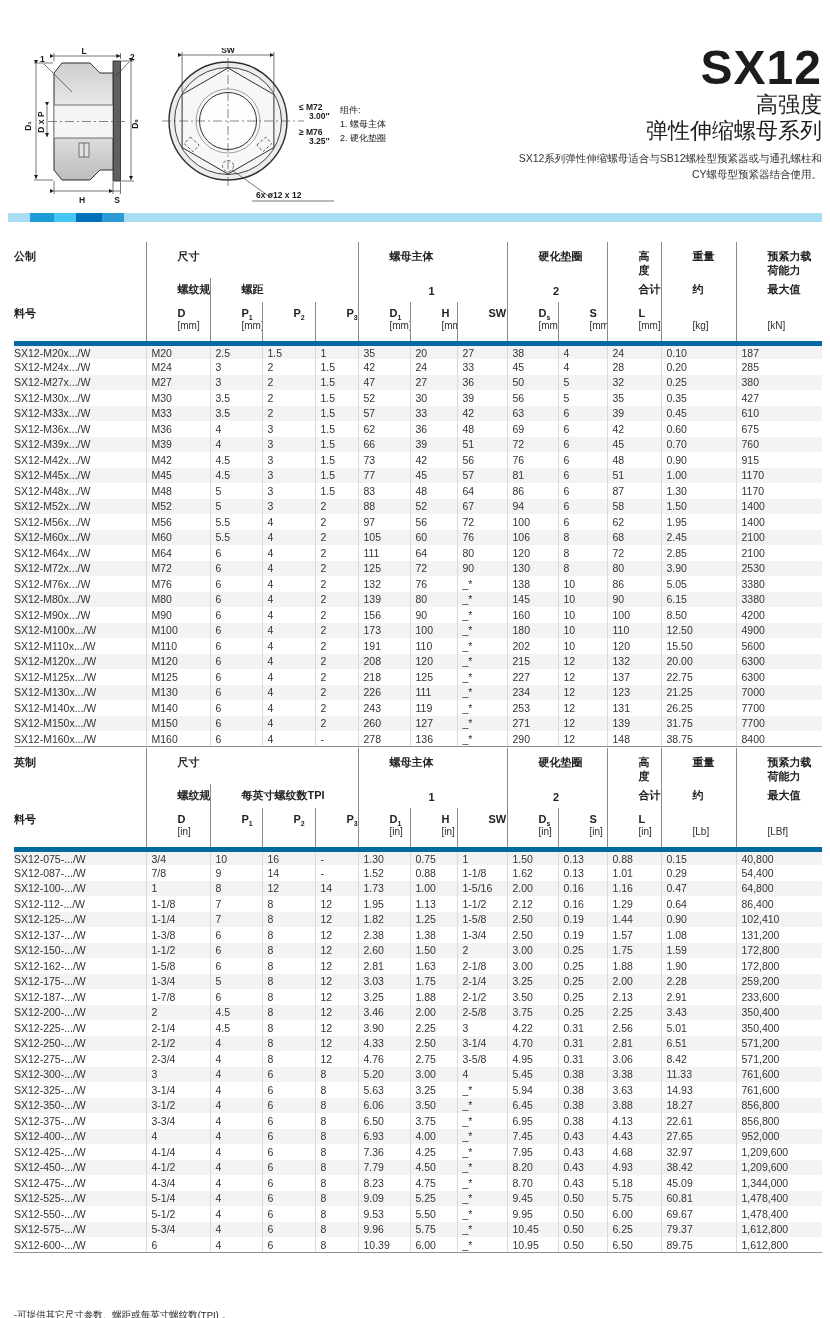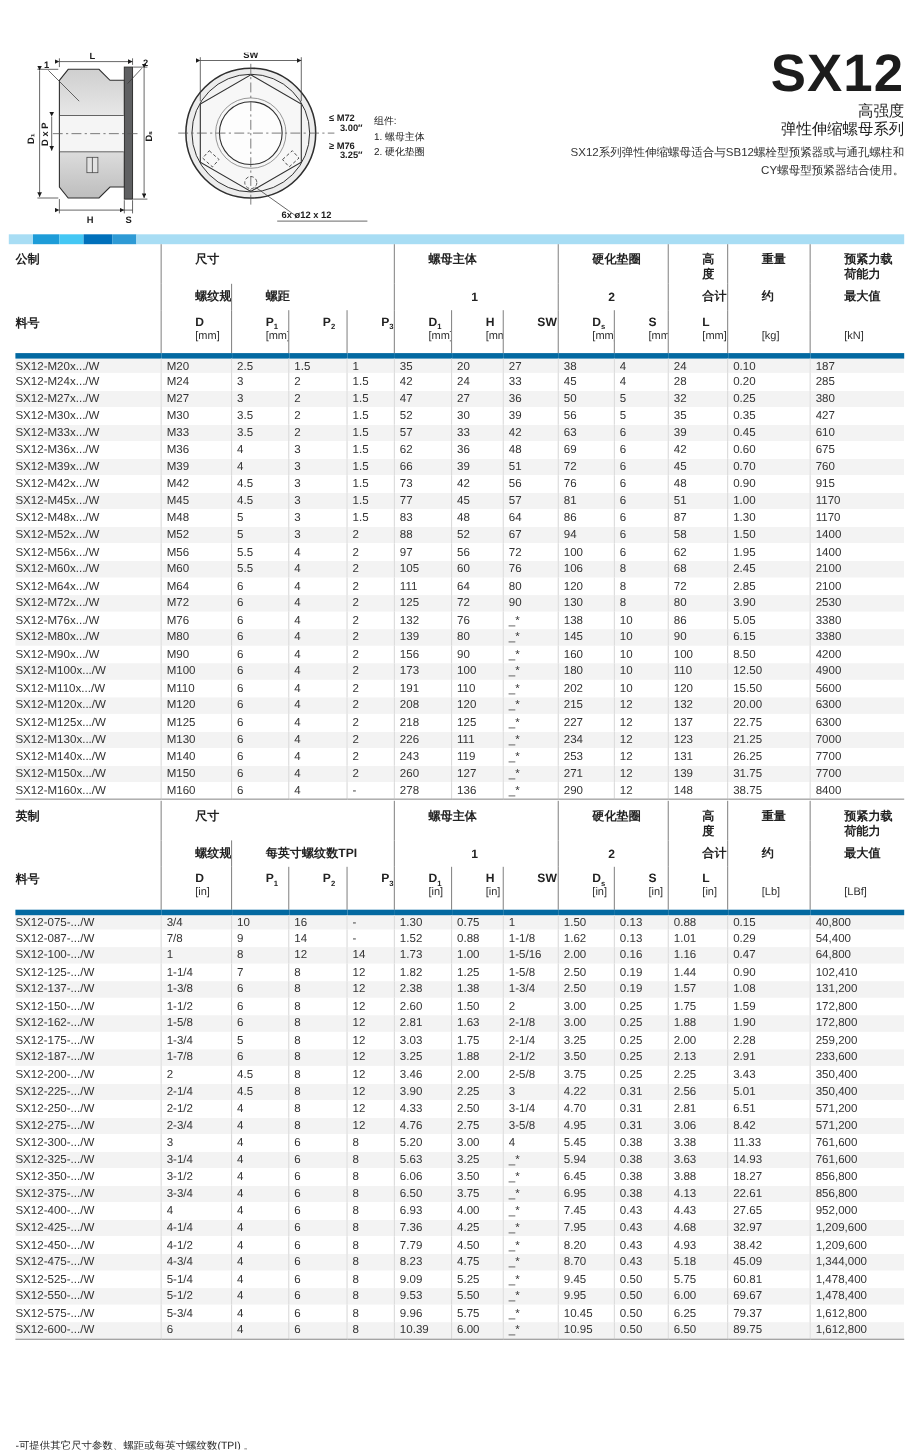--- a/index.html
+++ b/index.html
@@ -2,39 +2,39 @@
 <html><head>
 <meta charset="utf-8">
 <style>
   html,body{margin:0;padding:0;background:#fff;}
   body{font-family:"Liberation Sans","DejaVu Sans",sans-serif;color:#222;}
   #page{position:relative;width:830px;height:1318px;background:#fff;overflow:hidden;}
 
   
   #title-block{position:absolute;top:44px;right:8px;text-align:right;}
   #series-name{font-size:48px;font-weight:700;line-height:1.0;color:#1c1c1c;letter-spacing:1px;}
-  .subtitle{font-size:14px;font-weight:400;color:#1c1c1c;line-height:1.18;}
+  .subtitle{font-size:22px;font-weight:400;color:#1c1c1c;line-height:1.18;}
   #title-desc{margin-top:7px;font-size:10.5px;color:#333;line-height:1.5;}
 
   
   #drawing-wrap{position:absolute;top:48px;left:12px;width:400px;height:164px;}
   #legend{position:absolute;top:104px;left:340px;font-size:9px;line-height:1.55;color:#222;}
   svg text{font-family:"Liberation Sans","DejaVu Sans",sans-serif;}
   .dimtxt{font-size:8.5px;font-weight:bold;fill:#1c1c1c;}
   .notetxt{font-size:8.5px;font-weight:bold;fill:#1c1c1c;}
   .thin{stroke:#3a3a3a;stroke-width:0.7;fill:none;}
   .cline{stroke:#555;stroke-width:0.7;stroke-dasharray:9 3 2 3;fill:none;}
   .dash{stroke:#444;stroke-width:0.8;stroke-dasharray:3 2;fill:none;}
 
   
   #accent-bar{position:absolute;top:213px;left:8px;width:814px;height:9px;display:flex;}
   #accent-bar div{height:100%;}
 
   
-  .sheet{position:absolute;left:14px;width:808px;}
+  .sheet{position:absolute;left:14px;width:808px;margin-top:20px;}
   #metric-table{top:222px;}
   #imperial-table{top:728px;}
   table{border-collapse:collapse;table-layout:fixed;width:808px;}
   th,td{padding:0 2px 0 5px;overflow:hidden;white-space:nowrap;}
   th{text-align:left;font-weight:bold;padding-left:31px;}
   thead tr.gr{height:26px;}
   thead tr.sr{height:24px;}
   thead tr.cr{height:42px;}
   thead tr.gr th{font-size:11px;vertical-align:top;padding-top:8px;white-space:normal;line-height:1.25;}
   thead tr.sr th{font-size:11px;vertical-align:bottom;padding-bottom:5px;}
@@ -778,20 +778,35 @@
             <td>1.73</td>
             <td>1.00</td>
             <td>1-5/16</td>
             <td>2.00</td>
             <td>0.16</td>
             <td>1.16</td>
             <td>0.47</td>
             <td>64,800</td>
           </tr>
           <tr>
+            <td class="part">SX12-112-.../W</td>
+            <td>1-1/8</td>
+            <td>7</td>
+            <td>8</td>
+            <td>12</td>
+            <td>1.95</td>
+            <td>1.13</td>
+            <td>1-1/2</td>
+            <td>2.12</td>
+            <td>0.16</td>
+            <td>1.29</td>
+            <td>0.64</td>
+            <td>86,400</td>
+          </tr>
+          <tr>
             <td class="part">SX12-125-.../W</td>
             <td>1-1/4</td>
             <td>7</td>
             <td>8</td>
             <td>12</td>
             <td>1.82</td>
             <td>1.25</td>
             <td>1-5/8</td>
             <td>2.50</td>
             <td>0.19</td>

